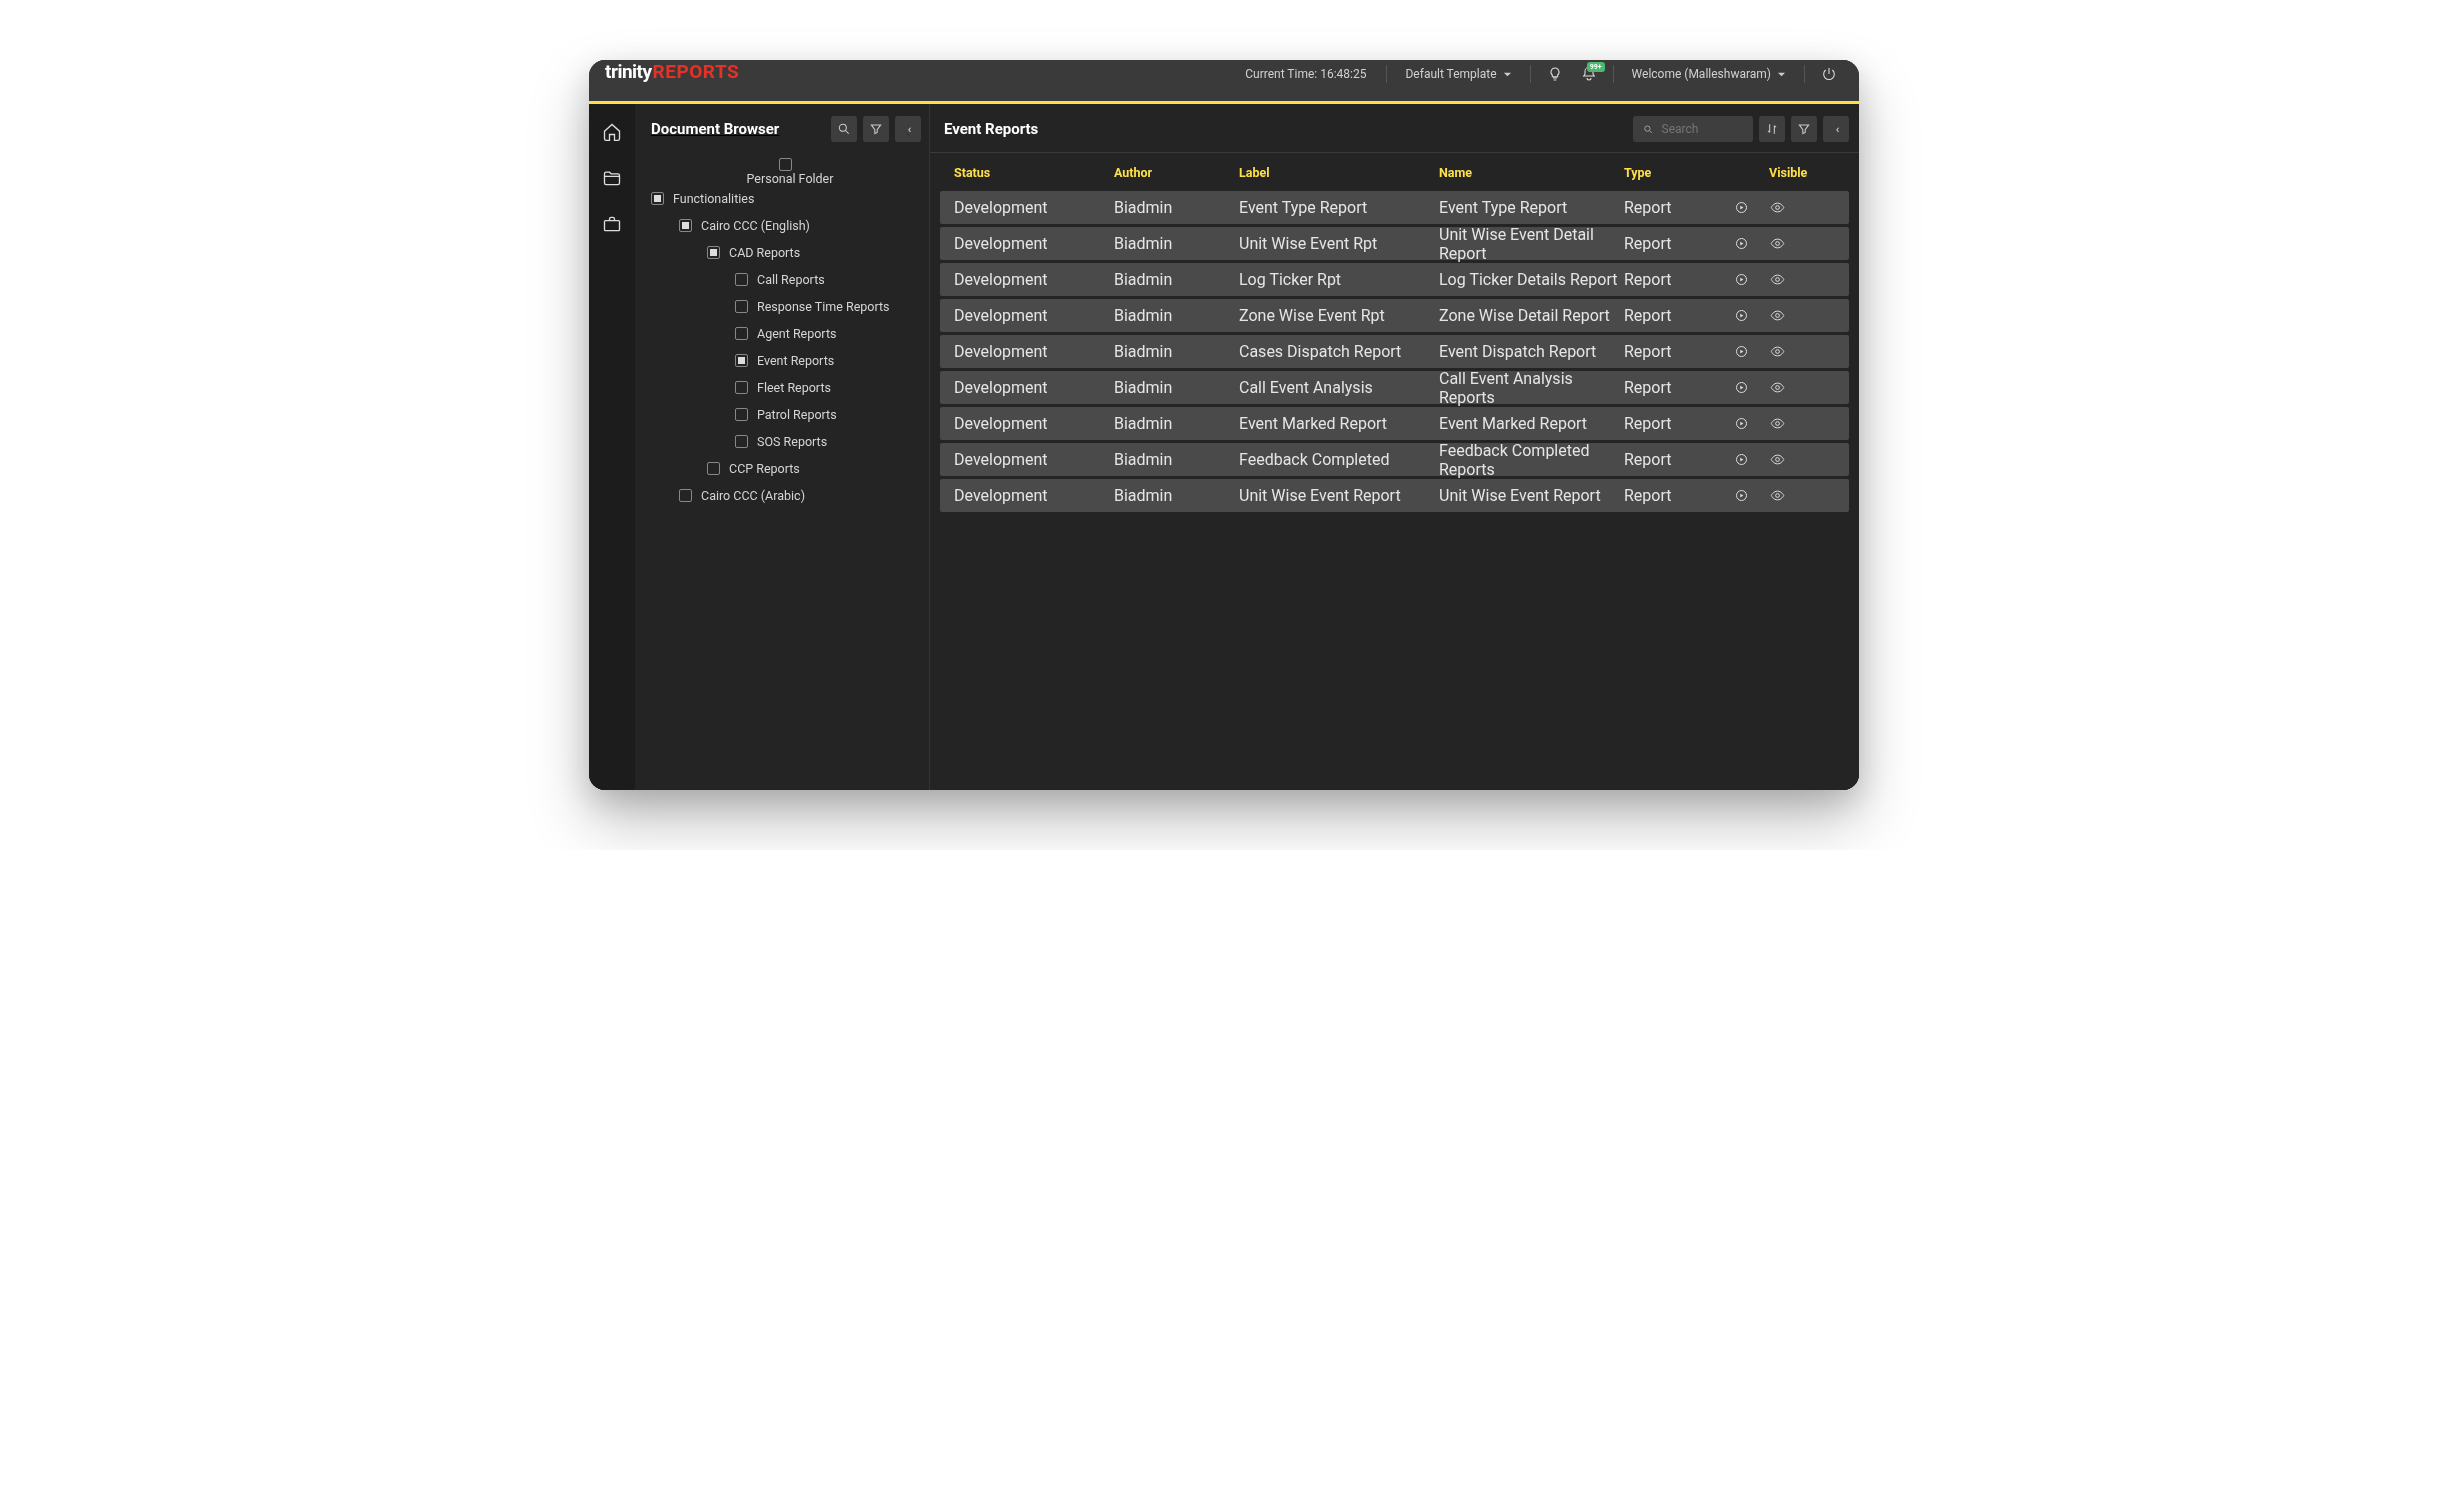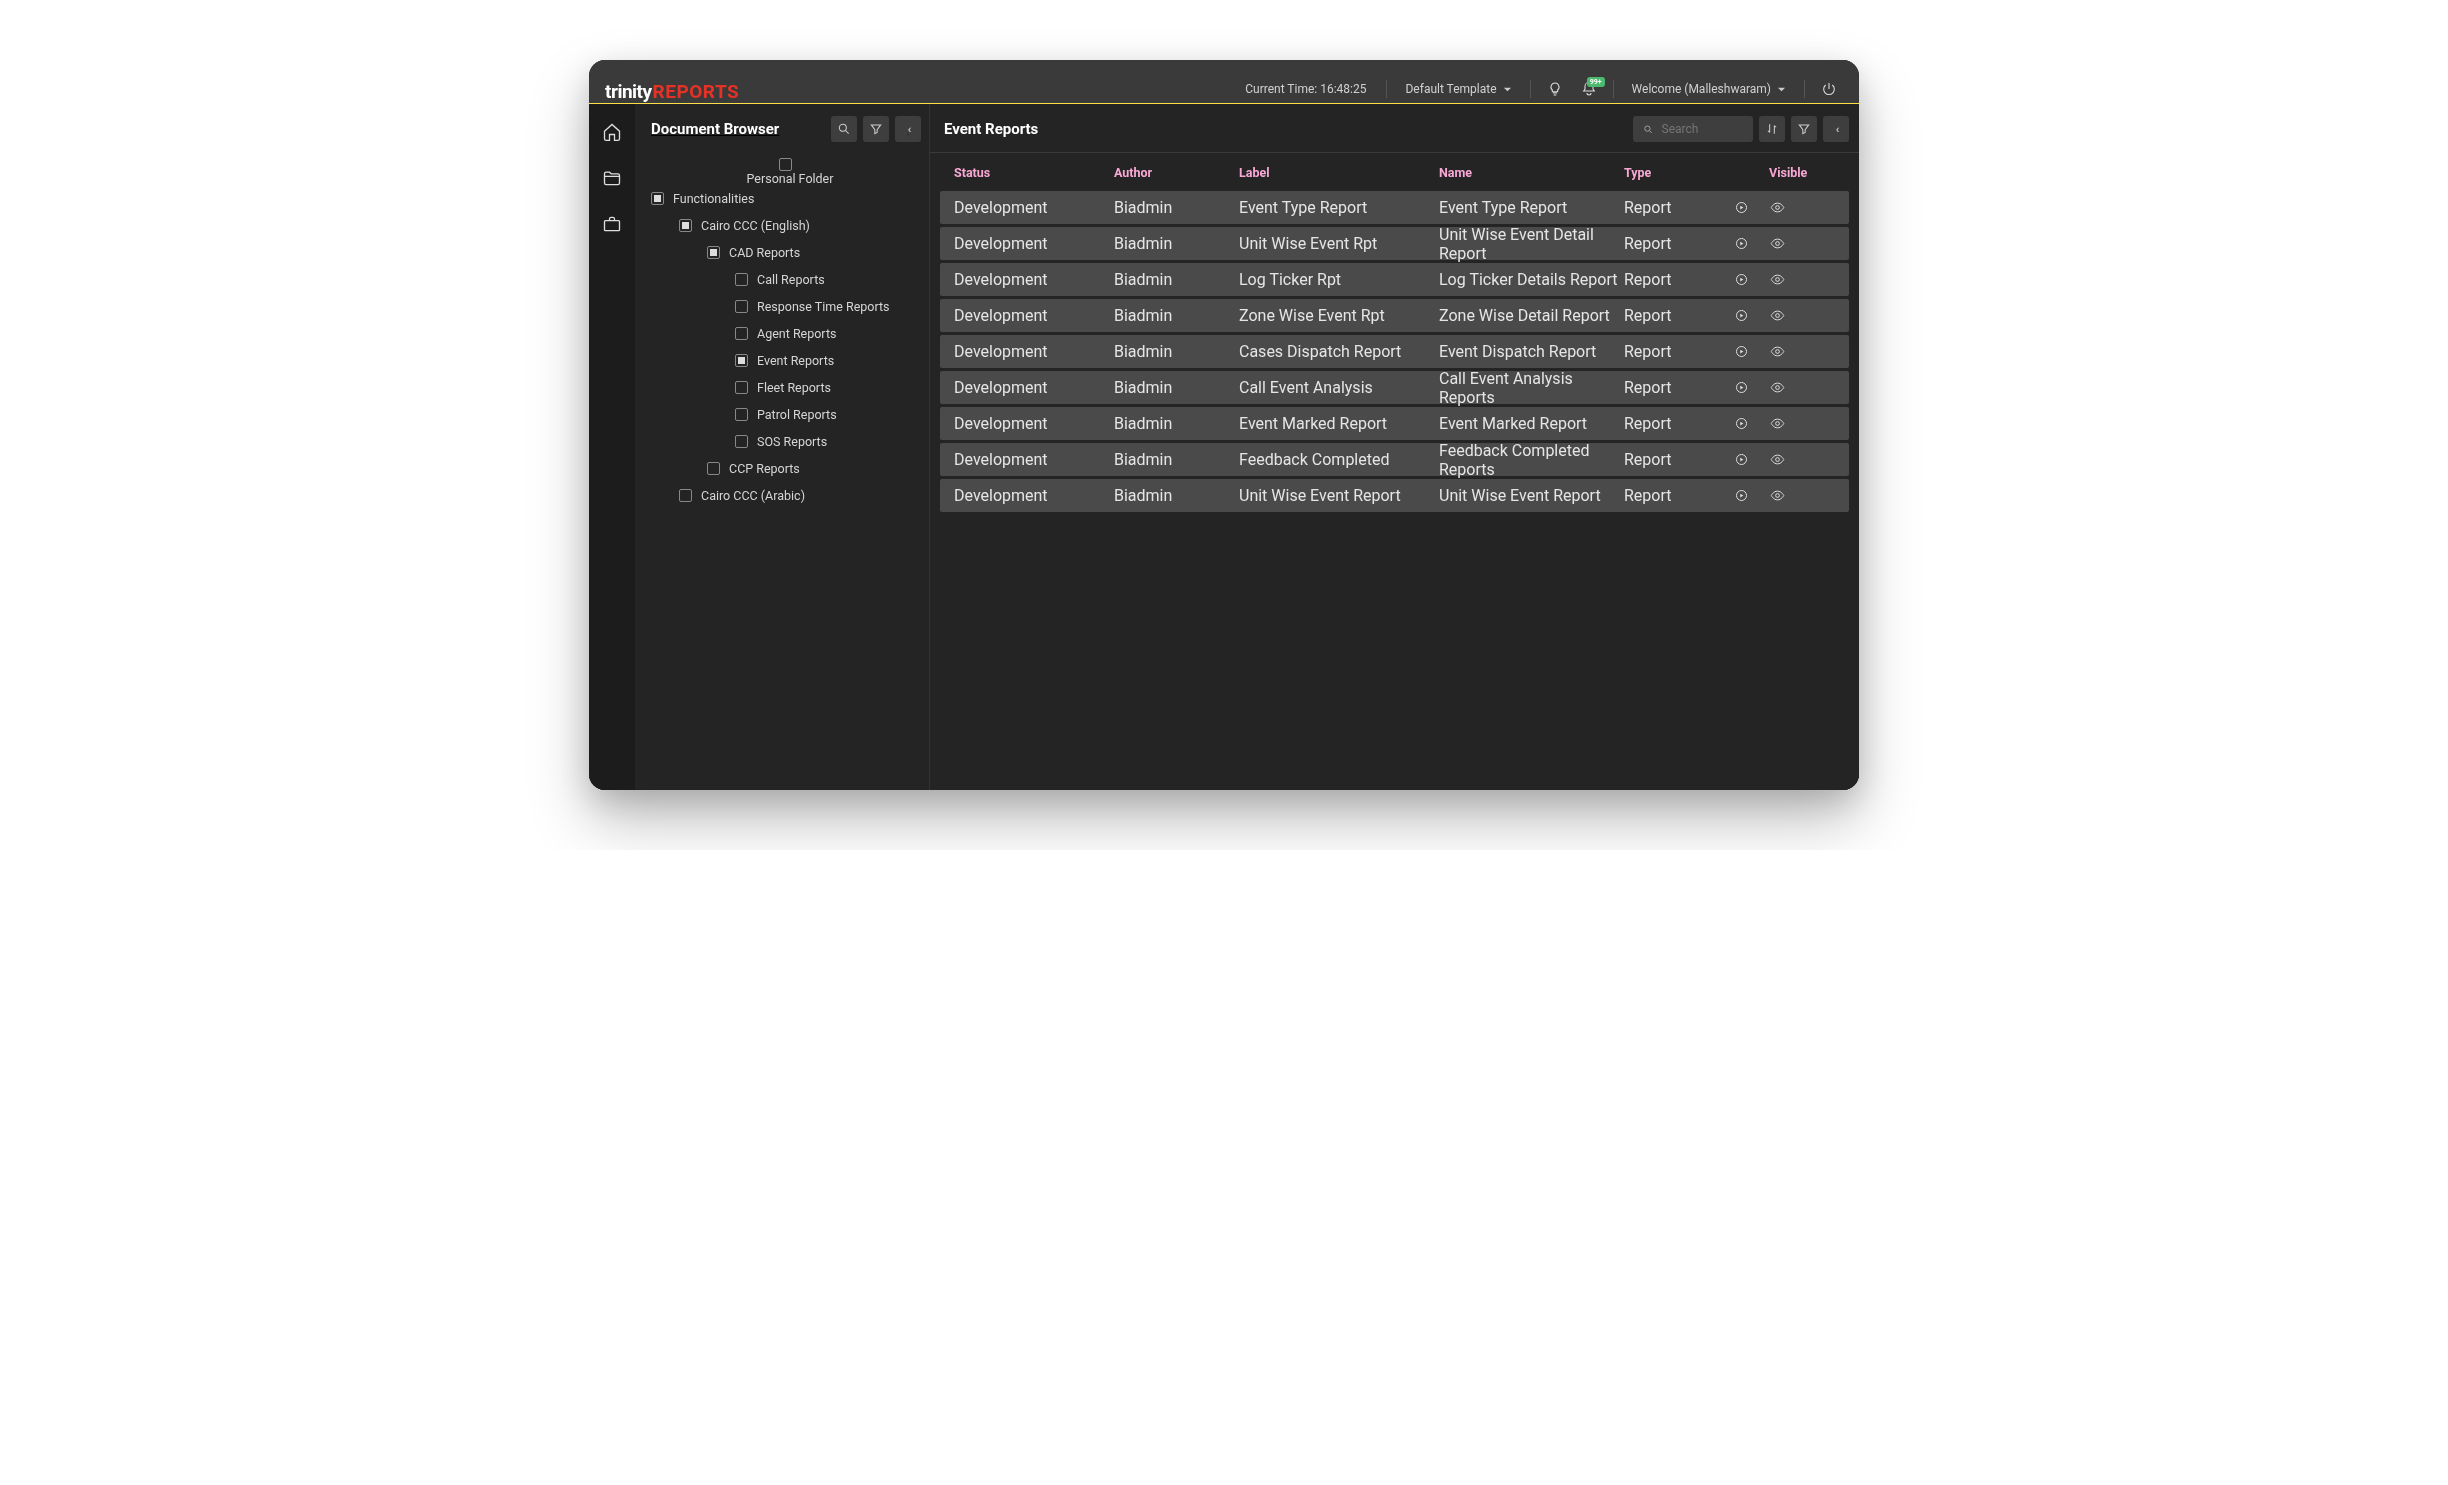--- a/index.html
+++ b/index.html
@@ -1,18 +1,18 @@
 <!DOCTYPE html>
 <html><head>
 <meta charset="utf-8">
 <style>
 * { margin:0; padding:0; box-sizing:border-box; font-family:-apple-system,BlinkMacSystemFont,"Segoe UI",Roboto,sans-serif; }
 body { background:#fff; display:flex; justify-content:center; align-items:flex-start; padding:60px 0; }
 .window { width:1270px; height:730px; background:#1a1a1a; border-radius:16px; display:flex; flex-direction:column; overflow:hidden; box-shadow:0 30px 60px rgba(0,0,0,0.25),0 10px 30px rgba(0,0,0,0.15); }
-.topbar { height:44px; background:#3a3a3a; display:flex; align-items:flex-end; padding:0 16px; border-bottom:1px solid #fde047; }
+.topbar { height:44px; background:#3a3a3a; display:flex; align-items:flex-start; padding:0 16px; border-bottom:3px solid #fde047; }
 .logo { display:flex; align-items:baseline; font-weight:700; }
 .logo-a { color:#fff; font-size:19px; letter-spacing:-0.5px; }
 .logo-b { color:#e63226; font-size:19px; letter-spacing:0.5px; margin-left:1px; }
 .topbar-spacer { flex:1; }
 .topbar-right { display:flex; align-items:center; gap:6px; color:#d0d0d0; font-size:12px; }
 .tb-text { padding:0 10px; }
 .tb-sep { width:1px; height:18px; background:#555; margin:0 4px; }
 .tb-drop { display:flex; align-items:center; gap:6px; padding:0 8px; cursor:pointer; }
 .tb-drop svg { width:9px; height:9px; fill:#ccc; }
 .tb-icon { width:28px; height:28px; display:flex; align-items:center; justify-content:center; cursor:pointer; position:relative; }
@@ -32,21 +32,21 @@
 .node { display:flex; align-items:center; height:27px; color:#d5d5d5; font-size:12.5px; cursor:pointer; position:relative; }
 .chk { width:13px; height:13px; border:1px solid #888; border-radius:2px; margin-right:9px; flex-shrink:0; display:flex; align-items:center; justify-content:center; }
 .chk.filled::after { content:""; width:7px; height:7px; background:#ddd; }
 .main { flex:1; background:#242424; display:flex; flex-direction:column; min-width:0; }
 .main-header { display:flex; align-items:center; padding:12px 10px 10px 14px; gap:6px; border-bottom:1px solid #3a3a3a; }
 .main-title { flex:1; color:#fff; font-size:15px; font-weight:700; }
 .search-box { display:flex; align-items:center; background:#3e3e3e; border-radius:3px; height:26px; padding:0 10px; width:120px; gap:8px; }
 .search-box input { background:transparent; border:none; outline:none; color:#ccc; font-size:12px; width:100%; }
 .search-box svg { width:13px; height:13px; stroke:#aaa; fill:none; stroke-width:2; }
 .table { padding:0 10px; }
-.thead { display:flex; align-items:center; height:38px; color:#f9a8d4; font-size:12.5px; font-weight:700; padding:0 14px; }
+.thead { display:flex; align-items:center; height:38px; color:#fde047; font-size:12.5px; font-weight:700; padding:0 14px; }
 .trow { display:flex; align-items:center; height:33px; background:#4a4a4a; color:#e5e5e5; font-size:16px; padding:0 14px; margin-bottom:3px; border-radius:2px; }
 .c-status { width:160px; }
 .c-author { width:125px; }
 .c-label { width:200px; }
 .c-name { width:185px; }
 .c-type { width:90px; }
 .c-play { width:55px; display:flex; justify-content:center; }
 .c-vis { width:60px; }
 .c-eye { flex:1; display:flex; justify-content:flex-start; }
 .row-icon { width:17px; height:17px; display:flex; align-items:center; justify-content:center; cursor:pointer; }

